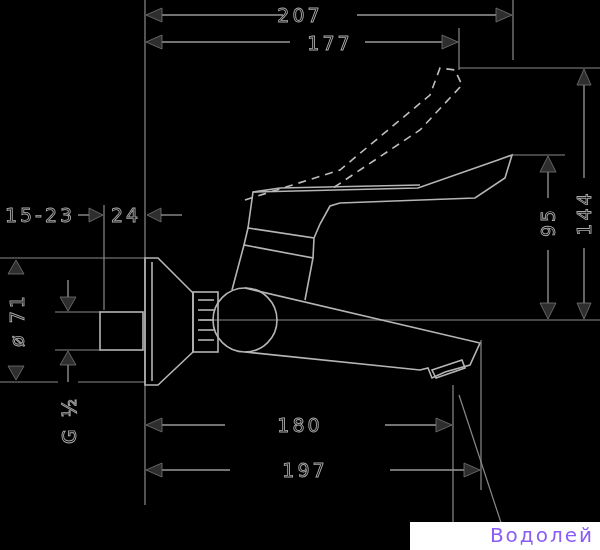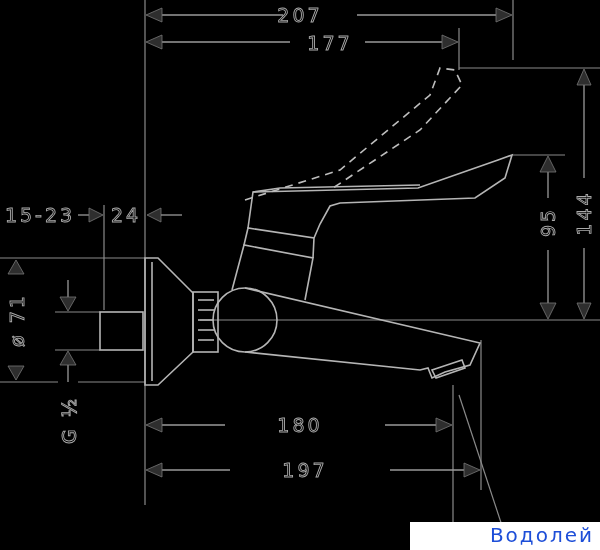--- a/index.html
+++ b/index.html
@@ -5,21 +5,21 @@
   html, body { margin:0; padding:0; background:#000; }
   body { width:600px; height:550px; overflow:hidden; position:relative; font-family:"DejaVu Sans", sans-serif; }
   svg { position:absolute; left:0; top:0; }
   .dim { stroke:#9a9a9a; stroke-width:1.3; fill:none; }
   .ext { stroke:#8a8a8a; stroke-width:1.2; fill:none; }
   .arr { fill:#2e2e2e; stroke:#777; stroke-width:0.8; }
   .body { stroke:#b5b5b5; stroke-width:1.6; fill:none; }
   .dash { stroke:#bdbdbd; stroke-width:1.6; fill:none; stroke-dasharray:8 6; }
   .lbl { fill:none; stroke:#aaaaaa; stroke-width:0.9; font-size:19px; font-family:"DejaVu Sans", sans-serif; letter-spacing:3px; }
   .logo { position:absolute; left:410px; top:522px; width:190px; height:28px; background:#fff; }
-  .logo-text { position:absolute; right:6px; top:1px; font-family:"DejaVu Sans", sans-serif; font-size:20px; color:#1d4ed8; letter-spacing:2px; }
+  .logo-text { position:absolute; right:6px; top:1px; font-family:"DejaVu Sans", sans-serif; font-size:20px; color:#8b5cf6; letter-spacing:2px; }
 </style>
 </head>
 <body>
 
 <svg width="600" height="550" viewBox="0 0 600 550">
 
   <g>
     <line class="ext" x1="145" y1="0" x2="145" y2="505"></line>
     <line class="ext" x1="513" y1="0" x2="513" y2="60"></line>
     <line class="ext" x1="459" y1="28" x2="459" y2="70"></line>

